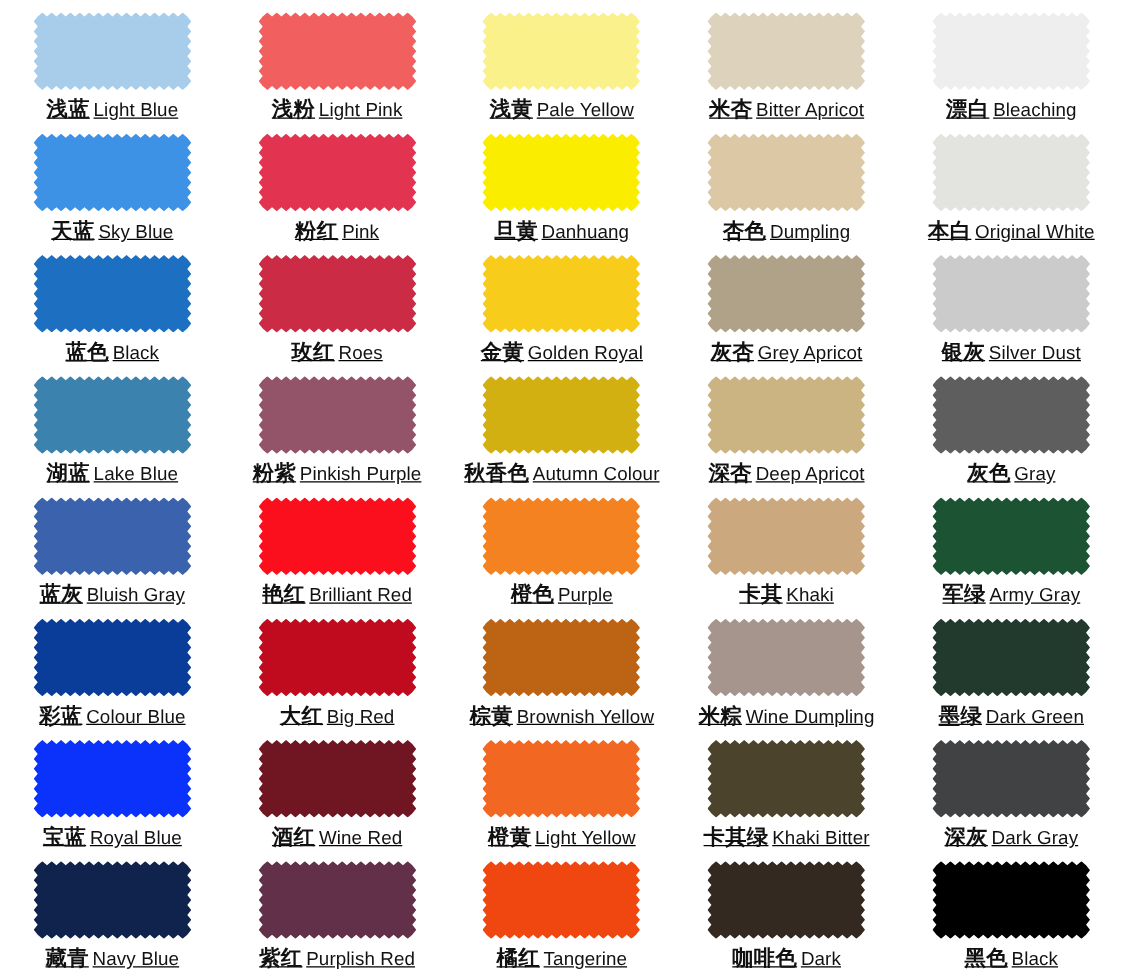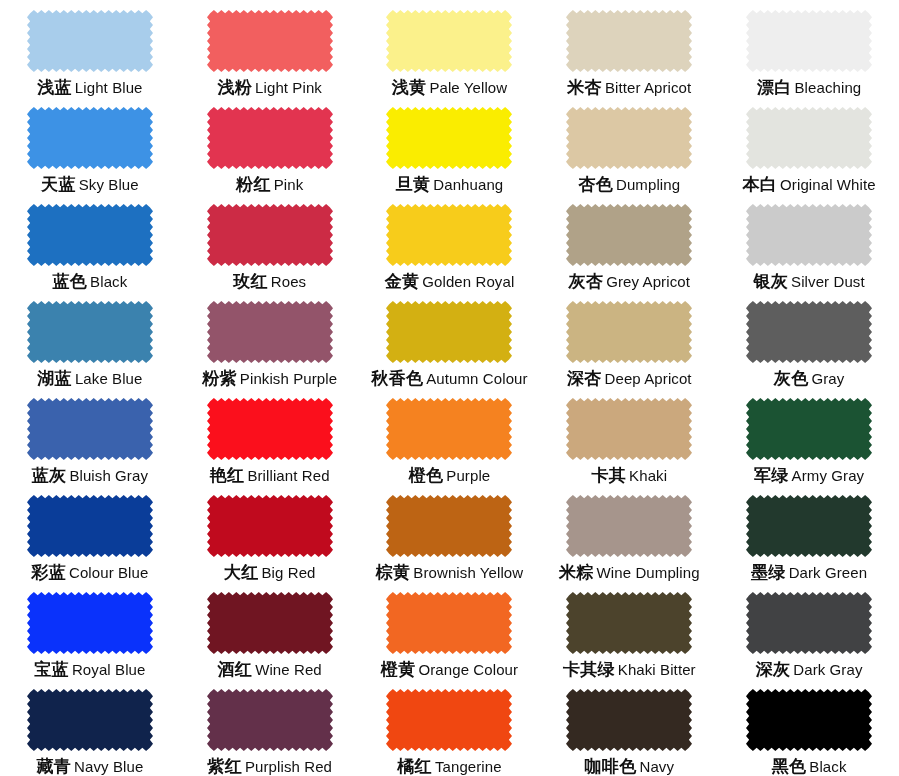--- a/index.html
+++ b/index.html
@@ -24,20 +24,21 @@
     box-sizing: border-box;
   }
   .swatch-cell {
     position: relative;
     display: flex;
     flex-direction: column;
     align-items: center;
     justify-content: flex-start;
     padding-top: 10px;
     box-sizing: border-box;
+    text-decoration: underline;
   }
   .swatch-chip-wrap {
     width: 126px;
     height: 62px;
     position: relative;
   }
   .swatch-chip {
     width: 100%;
     height: 100%;
     display: block;
@@ -323,21 +324,21 @@
         </svg>
       </div>
       <div class="swatch-label"><span class="label-cn">酒红</span><span class="gap"></span><span class="label-en">Wine Red</span></div>
     </div>
     <div class="swatch-cell">
       <div class="swatch-chip-wrap">
         <svg class="swatch-chip" viewBox="0 0 124.216 60.216" preserveAspectRatio="none">
           <path d="M 3.108 3.108 L 6.7955000000000005 0 L 10.483 3.108 L 14.1705 0 L 17.858 3.108 L 21.5455 0 L 25.233 3.108 L 28.9205 0 L 32.608 3.108 L 36.2955 0 L 39.983 3.108 L 43.6705 0 L 47.358 3.108 L 51.0455 0 L 54.733 3.108 L 58.4205 0 L 62.108 3.108 L 65.7955 0 L 69.483 3.108 L 73.1705 0 L 76.858 3.108 L 80.5455 0 L 84.233 3.108 L 87.9205 0 L 91.608 3.108 L 95.2955 0 L 98.983 3.108 L 102.6705 0 L 106.358 3.108 L 110.0455 0 L 113.733 3.108 L 117.4205 0 L 121.108 3.108 L 124.21600000000001 6.965142857142857 L 121.108 10.822285714285714 L 124.21600000000001 14.679428571428572 L 121.108 18.536571428571428 L 124.21600000000001 22.393714285714285 L 121.108 26.250857142857143 L 124.21600000000001 30.108 L 121.108 33.96514285714286 L 124.21600000000001 37.82228571428571 L 121.108 41.679428571428566 L 124.21600000000001 45.53657142857143 L 121.108 49.39371428571428 L 124.21600000000001 53.25085714285714 L 121.108 57.108 L 117.4205 60.215999999999994 L 113.733 57.108 L 110.0455 60.215999999999994 L 106.358 57.108 L 102.6705 60.215999999999994 L 98.983 57.108 L 95.2955 60.215999999999994 L 91.608 57.108 L 87.9205 60.215999999999994 L 84.233 57.108 L 80.5455 60.215999999999994 L 76.858 57.108 L 73.1705 60.215999999999994 L 69.483 57.108 L 65.7955 60.215999999999994 L 62.108 57.108 L 58.4205 60.215999999999994 L 54.733 57.108 L 51.0455 60.215999999999994 L 47.358 57.108 L 43.6705 60.215999999999994 L 39.983 57.108 L 36.2955 60.215999999999994 L 32.608 57.108 L 28.9205 60.215999999999994 L 25.233 57.108 L 21.5455 60.215999999999994 L 17.858 57.108 L 14.1705 60.215999999999994 L 10.483 57.108 L 6.7955000000000005 60.215999999999994 L 3.108 57.108 L 0 53.25085714285714 L 3.108 49.39371428571428 L 0 45.53657142857143 L 3.108 41.679428571428566 L 0 37.82228571428571 L 3.108 33.96514285714286 L 0 30.108 L 3.108 26.250857142857143 L 0 22.393714285714285 L 3.108 18.536571428571428 L 0 14.679428571428572 L 3.108 10.822285714285714 L 0 6.965142857142857 L 3.108 3.108 Z" fill="#f26722"></path>
         </svg>
       </div>
-      <div class="swatch-label"><span class="label-cn">橙黄</span><span class="gap"></span><span class="label-en">Orange Colour</span></div>
+      <div class="swatch-label"><span class="label-cn">橙黄</span><span class="gap"></span><span class="label-en">Light Yellow</span></div>
     </div>
     <div class="swatch-cell">
       <div class="swatch-chip-wrap">
         <svg class="swatch-chip" viewBox="0 0 124.216 60.216" preserveAspectRatio="none">
           <path d="M 3.108 3.108 L 6.7955000000000005 0 L 10.483 3.108 L 14.1705 0 L 17.858 3.108 L 21.5455 0 L 25.233 3.108 L 28.9205 0 L 32.608 3.108 L 36.2955 0 L 39.983 3.108 L 43.6705 0 L 47.358 3.108 L 51.0455 0 L 54.733 3.108 L 58.4205 0 L 62.108 3.108 L 65.7955 0 L 69.483 3.108 L 73.1705 0 L 76.858 3.108 L 80.5455 0 L 84.233 3.108 L 87.9205 0 L 91.608 3.108 L 95.2955 0 L 98.983 3.108 L 102.6705 0 L 106.358 3.108 L 110.0455 0 L 113.733 3.108 L 117.4205 0 L 121.108 3.108 L 124.21600000000001 6.965142857142857 L 121.108 10.822285714285714 L 124.21600000000001 14.679428571428572 L 121.108 18.536571428571428 L 124.21600000000001 22.393714285714285 L 121.108 26.250857142857143 L 124.21600000000001 30.108 L 121.108 33.96514285714286 L 124.21600000000001 37.82228571428571 L 121.108 41.679428571428566 L 124.21600000000001 45.53657142857143 L 121.108 49.39371428571428 L 124.21600000000001 53.25085714285714 L 121.108 57.108 L 117.4205 60.215999999999994 L 113.733 57.108 L 110.0455 60.215999999999994 L 106.358 57.108 L 102.6705 60.215999999999994 L 98.983 57.108 L 95.2955 60.215999999999994 L 91.608 57.108 L 87.9205 60.215999999999994 L 84.233 57.108 L 80.5455 60.215999999999994 L 76.858 57.108 L 73.1705 60.215999999999994 L 69.483 57.108 L 65.7955 60.215999999999994 L 62.108 57.108 L 58.4205 60.215999999999994 L 54.733 57.108 L 51.0455 60.215999999999994 L 47.358 57.108 L 43.6705 60.215999999999994 L 39.983 57.108 L 36.2955 60.215999999999994 L 32.608 57.108 L 28.9205 60.215999999999994 L 25.233 57.108 L 21.5455 60.215999999999994 L 17.858 57.108 L 14.1705 60.215999999999994 L 10.483 57.108 L 6.7955000000000005 60.215999999999994 L 3.108 57.108 L 0 53.25085714285714 L 3.108 49.39371428571428 L 0 45.53657142857143 L 3.108 41.679428571428566 L 0 37.82228571428571 L 3.108 33.96514285714286 L 0 30.108 L 3.108 26.250857142857143 L 0 22.393714285714285 L 3.108 18.536571428571428 L 0 14.679428571428572 L 3.108 10.822285714285714 L 0 6.965142857142857 L 3.108 3.108 Z" fill="#4c432c"></path>
         </svg>
       </div>
       <div class="swatch-label"><span class="label-cn">卡其绿</span><span class="gap"></span><span class="label-en">Khaki Bitter</span></div>
     </div>
     <div class="swatch-cell">
@@ -371,21 +372,21 @@
         </svg>
       </div>
       <div class="swatch-label"><span class="label-cn">橘红</span><span class="gap"></span><span class="label-en">Tangerine</span></div>
     </div>
     <div class="swatch-cell">
       <div class="swatch-chip-wrap">
         <svg class="swatch-chip" viewBox="0 0 124.216 60.216" preserveAspectRatio="none">
           <path d="M 3.108 3.108 L 6.7955000000000005 0 L 10.483 3.108 L 14.1705 0 L 17.858 3.108 L 21.5455 0 L 25.233 3.108 L 28.9205 0 L 32.608 3.108 L 36.2955 0 L 39.983 3.108 L 43.6705 0 L 47.358 3.108 L 51.0455 0 L 54.733 3.108 L 58.4205 0 L 62.108 3.108 L 65.7955 0 L 69.483 3.108 L 73.1705 0 L 76.858 3.108 L 80.5455 0 L 84.233 3.108 L 87.9205 0 L 91.608 3.108 L 95.2955 0 L 98.983 3.108 L 102.6705 0 L 106.358 3.108 L 110.0455 0 L 113.733 3.108 L 117.4205 0 L 121.108 3.108 L 124.21600000000001 6.965142857142857 L 121.108 10.822285714285714 L 124.21600000000001 14.679428571428572 L 121.108 18.536571428571428 L 124.21600000000001 22.393714285714285 L 121.108 26.250857142857143 L 124.21600000000001 30.108 L 121.108 33.96514285714286 L 124.21600000000001 37.82228571428571 L 121.108 41.679428571428566 L 124.21600000000001 45.53657142857143 L 121.108 49.39371428571428 L 124.21600000000001 53.25085714285714 L 121.108 57.108 L 117.4205 60.215999999999994 L 113.733 57.108 L 110.0455 60.215999999999994 L 106.358 57.108 L 102.6705 60.215999999999994 L 98.983 57.108 L 95.2955 60.215999999999994 L 91.608 57.108 L 87.9205 60.215999999999994 L 84.233 57.108 L 80.5455 60.215999999999994 L 76.858 57.108 L 73.1705 60.215999999999994 L 69.483 57.108 L 65.7955 60.215999999999994 L 62.108 57.108 L 58.4205 60.215999999999994 L 54.733 57.108 L 51.0455 60.215999999999994 L 47.358 57.108 L 43.6705 60.215999999999994 L 39.983 57.108 L 36.2955 60.215999999999994 L 32.608 57.108 L 28.9205 60.215999999999994 L 25.233 57.108 L 21.5455 60.215999999999994 L 17.858 57.108 L 14.1705 60.215999999999994 L 10.483 57.108 L 6.7955000000000005 60.215999999999994 L 3.108 57.108 L 0 53.25085714285714 L 3.108 49.39371428571428 L 0 45.53657142857143 L 3.108 41.679428571428566 L 0 37.82228571428571 L 3.108 33.96514285714286 L 0 30.108 L 3.108 26.250857142857143 L 0 22.393714285714285 L 3.108 18.536571428571428 L 0 14.679428571428572 L 3.108 10.822285714285714 L 0 6.965142857142857 L 3.108 3.108 Z" fill="#342921"></path>
         </svg>
       </div>
-      <div class="swatch-label"><span class="label-cn">咖啡色</span><span class="gap"></span><span class="label-en">Navy</span></div>
+      <div class="swatch-label"><span class="label-cn">咖啡色</span><span class="gap"></span><span class="label-en">Dark</span></div>
     </div>
     <div class="swatch-cell">
       <div class="swatch-chip-wrap">
         <svg class="swatch-chip" viewBox="0 0 124.216 60.216" preserveAspectRatio="none">
           <path d="M 3.108 3.108 L 6.7955000000000005 0 L 10.483 3.108 L 14.1705 0 L 17.858 3.108 L 21.5455 0 L 25.233 3.108 L 28.9205 0 L 32.608 3.108 L 36.2955 0 L 39.983 3.108 L 43.6705 0 L 47.358 3.108 L 51.0455 0 L 54.733 3.108 L 58.4205 0 L 62.108 3.108 L 65.7955 0 L 69.483 3.108 L 73.1705 0 L 76.858 3.108 L 80.5455 0 L 84.233 3.108 L 87.9205 0 L 91.608 3.108 L 95.2955 0 L 98.983 3.108 L 102.6705 0 L 106.358 3.108 L 110.0455 0 L 113.733 3.108 L 117.4205 0 L 121.108 3.108 L 124.21600000000001 6.965142857142857 L 121.108 10.822285714285714 L 124.21600000000001 14.679428571428572 L 121.108 18.536571428571428 L 124.21600000000001 22.393714285714285 L 121.108 26.250857142857143 L 124.21600000000001 30.108 L 121.108 33.96514285714286 L 124.21600000000001 37.82228571428571 L 121.108 41.679428571428566 L 124.21600000000001 45.53657142857143 L 121.108 49.39371428571428 L 124.21600000000001 53.25085714285714 L 121.108 57.108 L 117.4205 60.215999999999994 L 113.733 57.108 L 110.0455 60.215999999999994 L 106.358 57.108 L 102.6705 60.215999999999994 L 98.983 57.108 L 95.2955 60.215999999999994 L 91.608 57.108 L 87.9205 60.215999999999994 L 84.233 57.108 L 80.5455 60.215999999999994 L 76.858 57.108 L 73.1705 60.215999999999994 L 69.483 57.108 L 65.7955 60.215999999999994 L 62.108 57.108 L 58.4205 60.215999999999994 L 54.733 57.108 L 51.0455 60.215999999999994 L 47.358 57.108 L 43.6705 60.215999999999994 L 39.983 57.108 L 36.2955 60.215999999999994 L 32.608 57.108 L 28.9205 60.215999999999994 L 25.233 57.108 L 21.5455 60.215999999999994 L 17.858 57.108 L 14.1705 60.215999999999994 L 10.483 57.108 L 6.7955000000000005 60.215999999999994 L 3.108 57.108 L 0 53.25085714285714 L 3.108 49.39371428571428 L 0 45.53657142857143 L 3.108 41.679428571428566 L 0 37.82228571428571 L 3.108 33.96514285714286 L 0 30.108 L 3.108 26.250857142857143 L 0 22.393714285714285 L 3.108 18.536571428571428 L 0 14.679428571428572 L 3.108 10.822285714285714 L 0 6.965142857142857 L 3.108 3.108 Z" fill="#000000"></path>
         </svg>
       </div>
       <div class="swatch-label"><span class="label-cn">黑色</span><span class="gap"></span><span class="label-en">Black</span></div>
     </div>
   </div>

